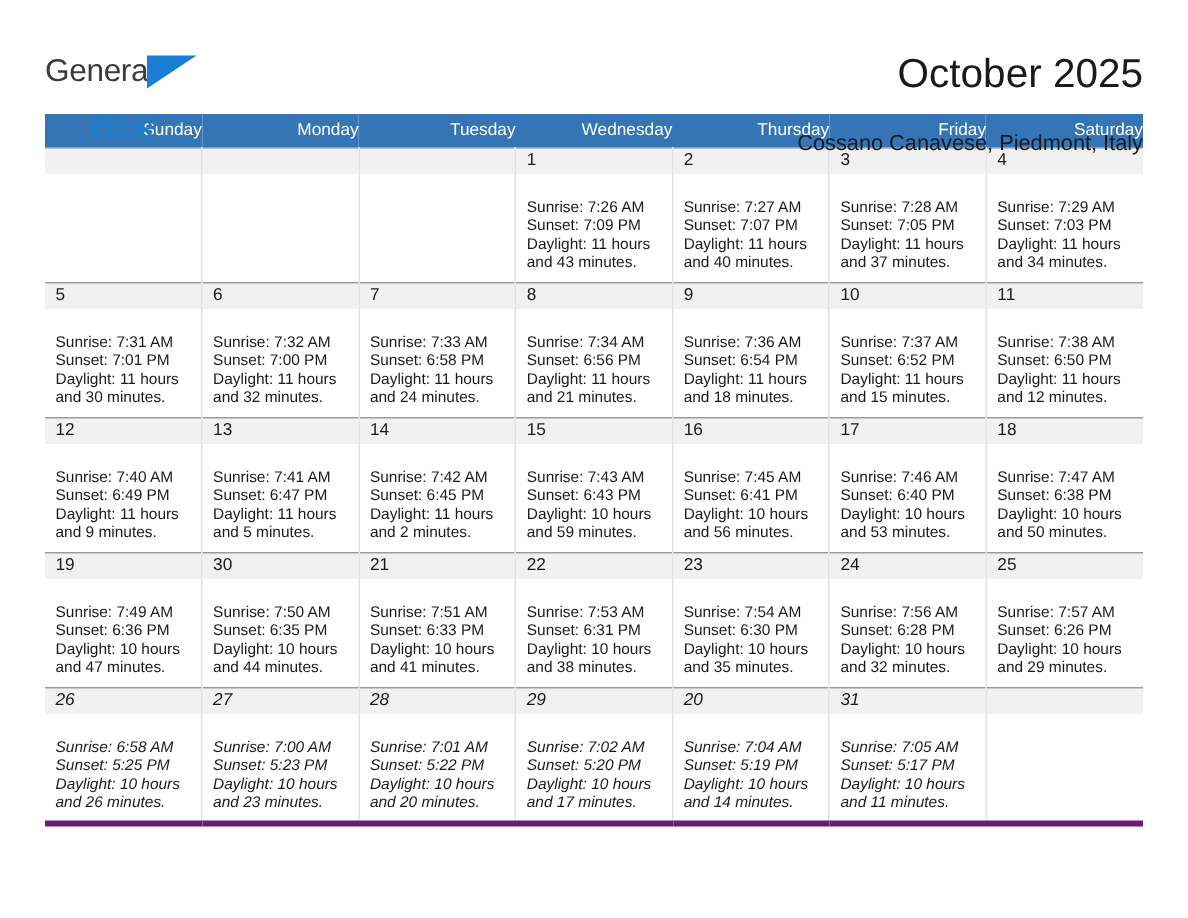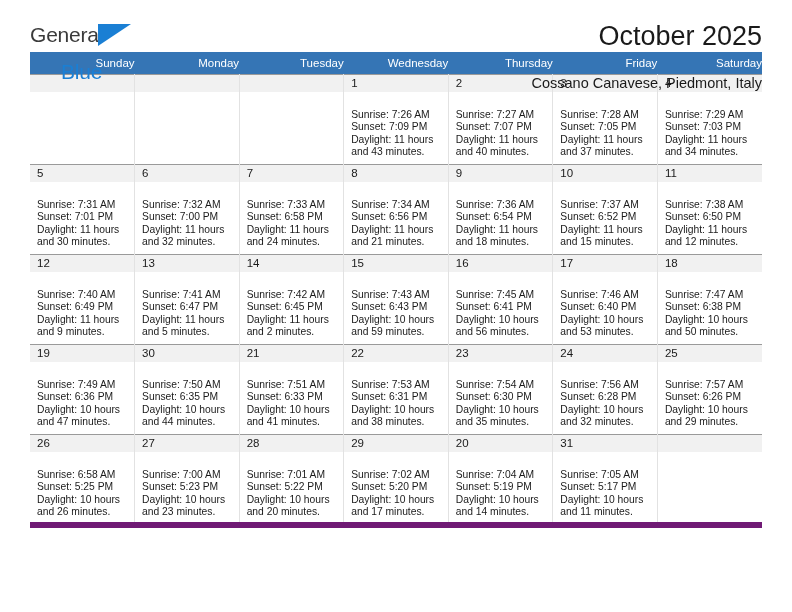--- a/index.html
+++ b/index.html
@@ -20,22 +20,22 @@
     height: 612px;
     box-sizing: border-box;
     padding: 0 30px;
   }
 
   
   .header {
     display: flex;
     align-items: flex-start;
     justify-content: space-between;
-    height: 52px;
-    padding-top: 22px;
+    height: 76px;
+    padding-top: 35px;
     box-sizing: border-box;
   }
   .logo {
     position: relative;
     width: 130px;
     padding-top: 2px;
     line-height: 1;
   }
   .logo-row1 {
     position: relative;
@@ -100,21 +100,22 @@
     border-top: 1px solid #9a9a9a;
     border-right: 1px solid #e2e2e2;
     height: 90px;
     box-sizing: border-box;
     background: #ffffff;
   }
   .cal td:last-child {
     border-right: none;
   }
   .cal tr:last-child td {
-    border-bottom: 6px solid #701a75;
+    border-bottom: 4px solid #701a75;
+    font-style: italic;
   }
   .daynum-band {
     background: #f1f1f1;
     height: 17px;
     padding: 1px 0 0 7px;
     box-sizing: border-box;
     font-size: 11.5px;
     color: #1a1a1a;
     line-height: 15px;
   }

